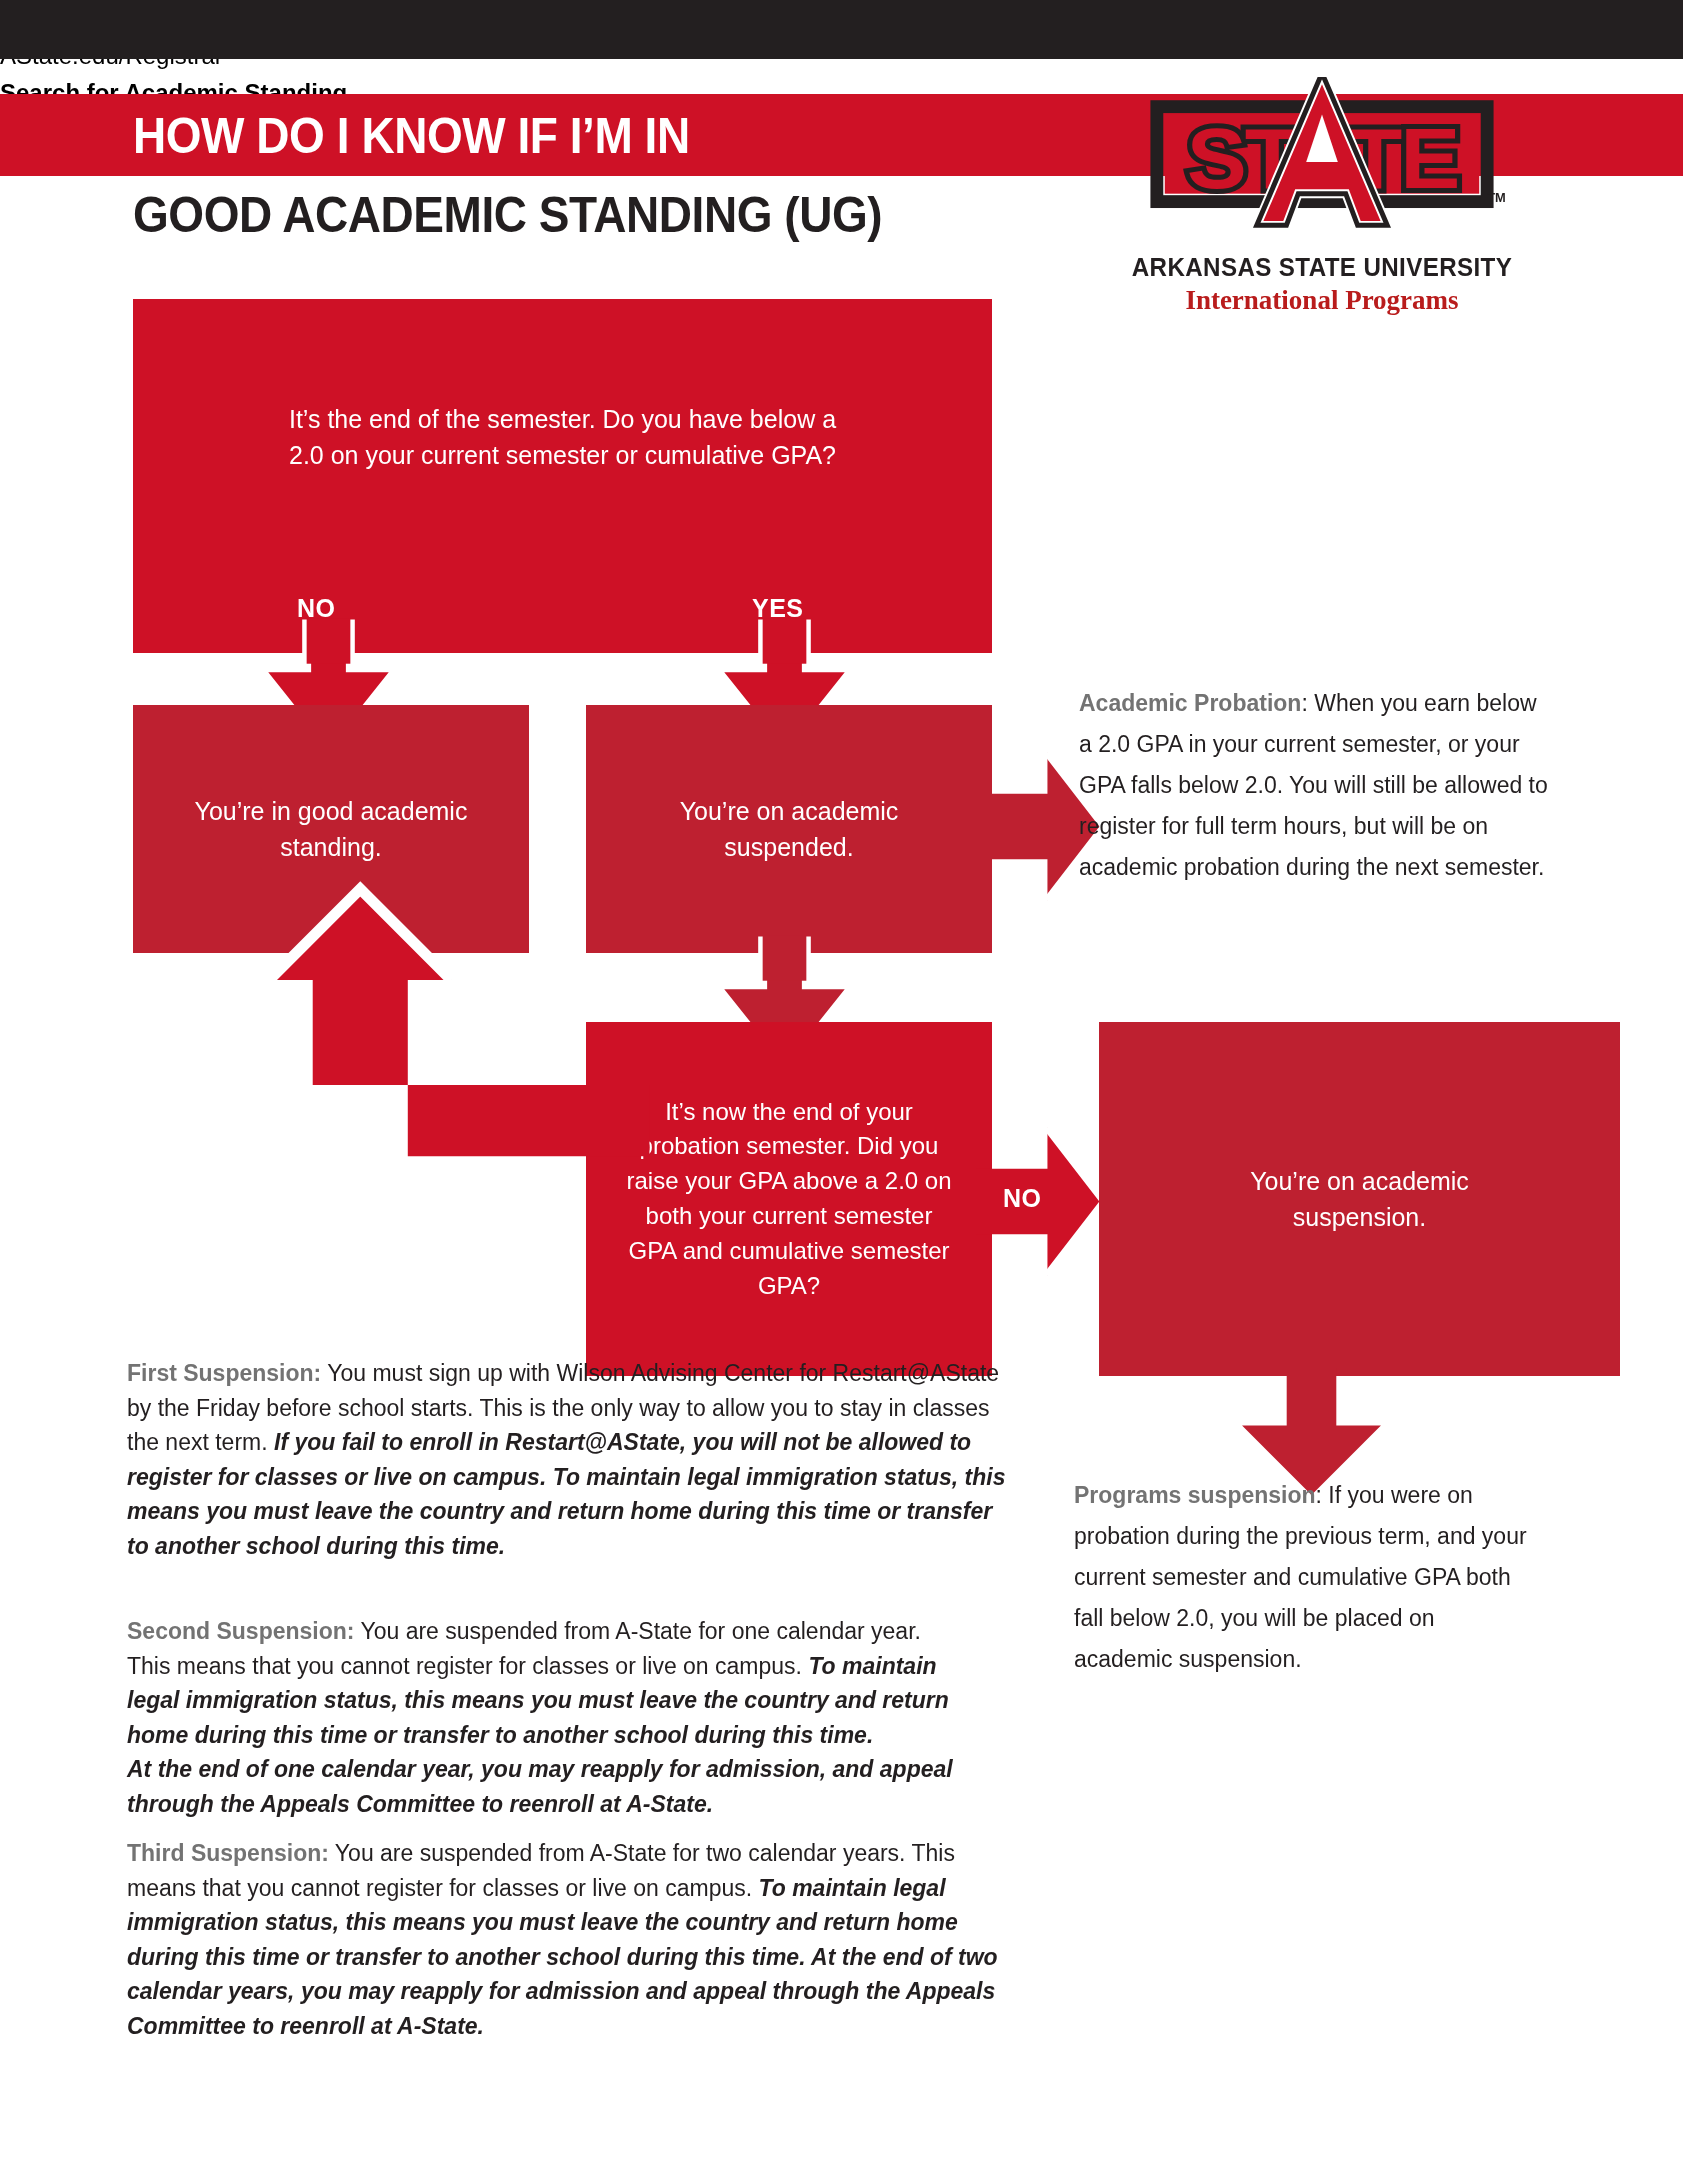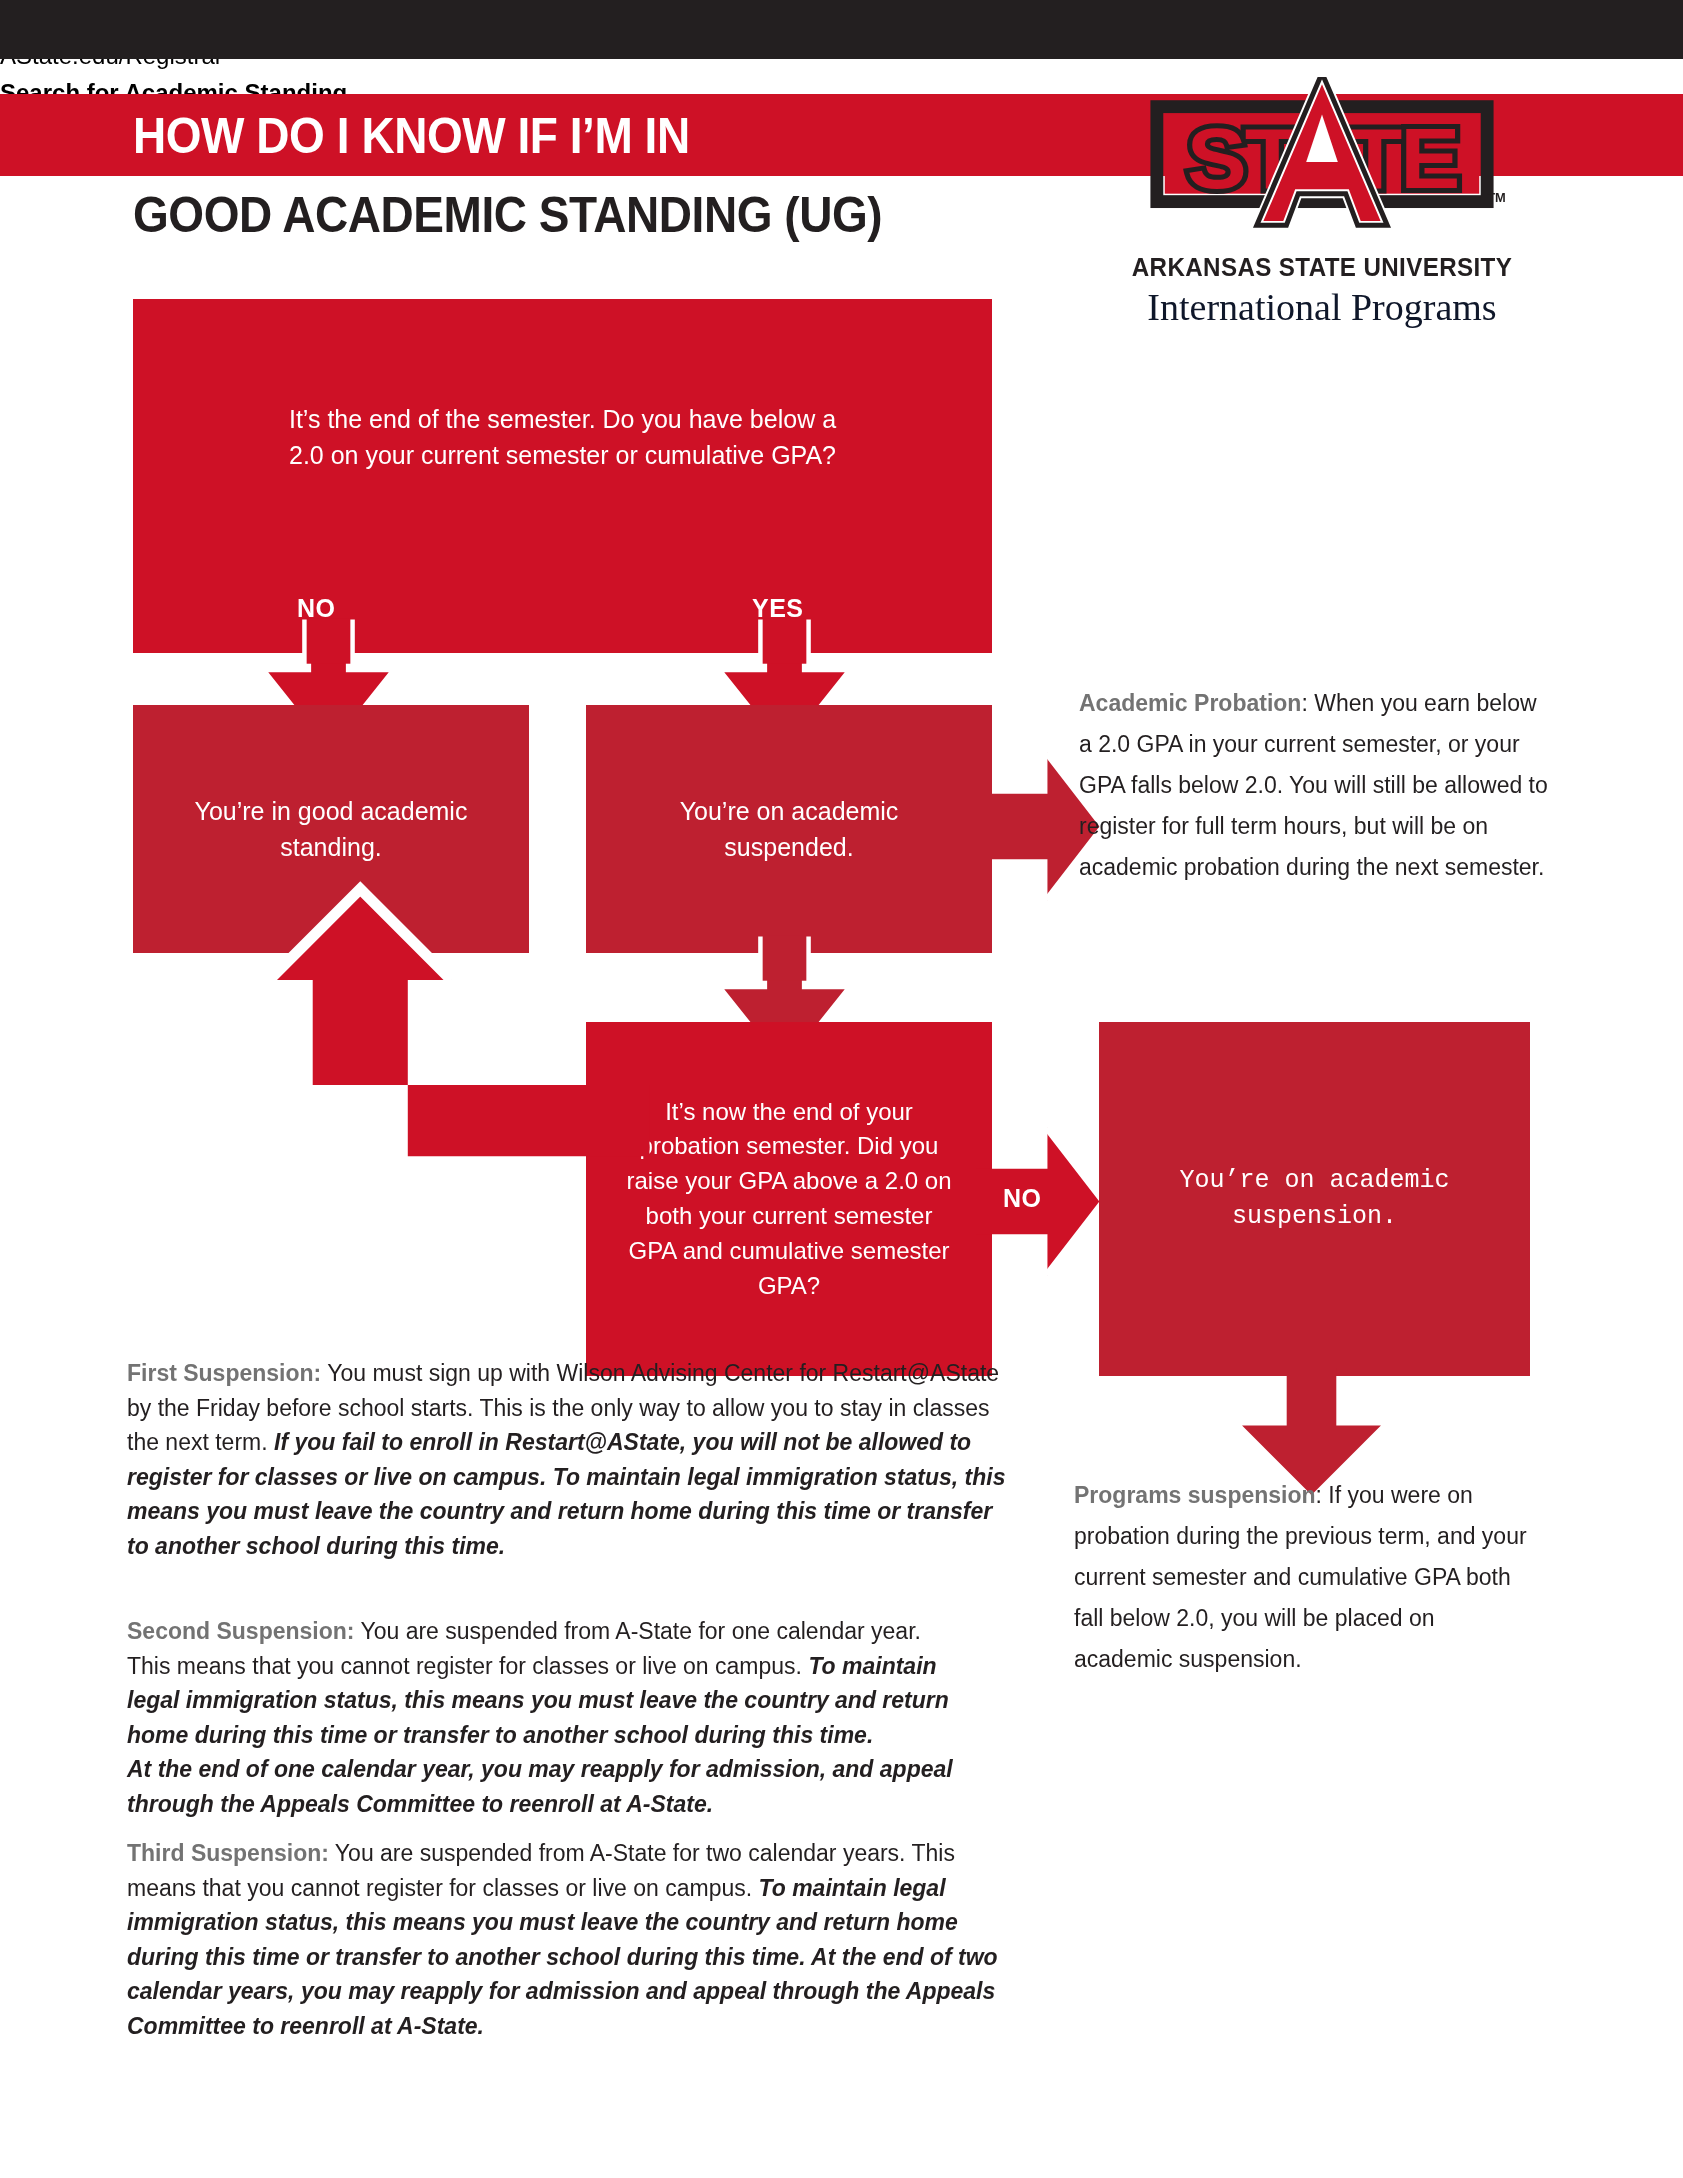--- a/index.html
+++ b/index.html
@@ -16,42 +16,42 @@
           display:flex;align-items:center;color:#231f20;font-size:50px;font-weight:bold;
           letter-spacing:-0.5px;transform:scaleX(.92);transform-origin:left center;}
 
   
   .logo{position:absolute;left:1139px;top:77px;width:366px;height:178px;}
   .logo svg{display:block;}
   .logo-uni{position:absolute;left:1114px;top:252px;width:416px;text-align:center;
             font-size:26px;font-weight:bold;color:#231f20;letter-spacing:0.4px;
             transform:scaleX(.93);transform-origin:center;}
   .logo-sub{position:absolute;left:1114px;top:285px;width:416px;text-align:center;
-            font-family:"Liberation Serif",serif;font-size:38px;font-weight:normal;color:#0f172a;}
+            font-family:"Liberation Serif",serif;font-size:27px;font-weight:bold;color:#b91c1c;}
 
   
   .box{position:absolute;background:#ce1126;color:#fff;box-sizing:border-box;
        display:flex;align-items:center;justify-content:center;text-align:center;
        font-size:25px;line-height:1.45;}
   .box.dark{background:#be2030;justify-content:center;}
   .box p{margin:0;padding:0 28px;}
 
   #box-q1{left:133px;top:299px;width:859px;height:354px;align-items:flex-start;}
   #box-q1 p{padding-top:102px;max-width:554px;}
 
   #box-good{left:133px;top:705px;width:396px;height:248px;}
   #box-good p{max-width:327px;}
 
   #box-prob{left:586px;top:705px;width:406px;height:248px;}
   #box-prob p{max-width:297px;}
 
   #box-q2{left:586px;top:1022px;width:406px;height:354px;}
   #box-q2 p{max-width:327px;font-size:24px;}
 
-  #box-susp{left:1099px;top:1022px;width:431px;height:354px;font-family:Liberation Mono, monospace;}
+  #box-susp{left:1099px;top:1022px;width:521px;height:354px;}
   #box-susp p{max-width:317px;}
 
   
   .arrow{position:absolute;}
   .arrow svg{display:block;overflow:visible;}
 
   .lbl{position:absolute;color:#fff;font-weight:bold;font-size:25px;letter-spacing:0.5px;}
 
   
   .txt{position:absolute;color:#231f20;font-size:23px;line-height:1.5;}

